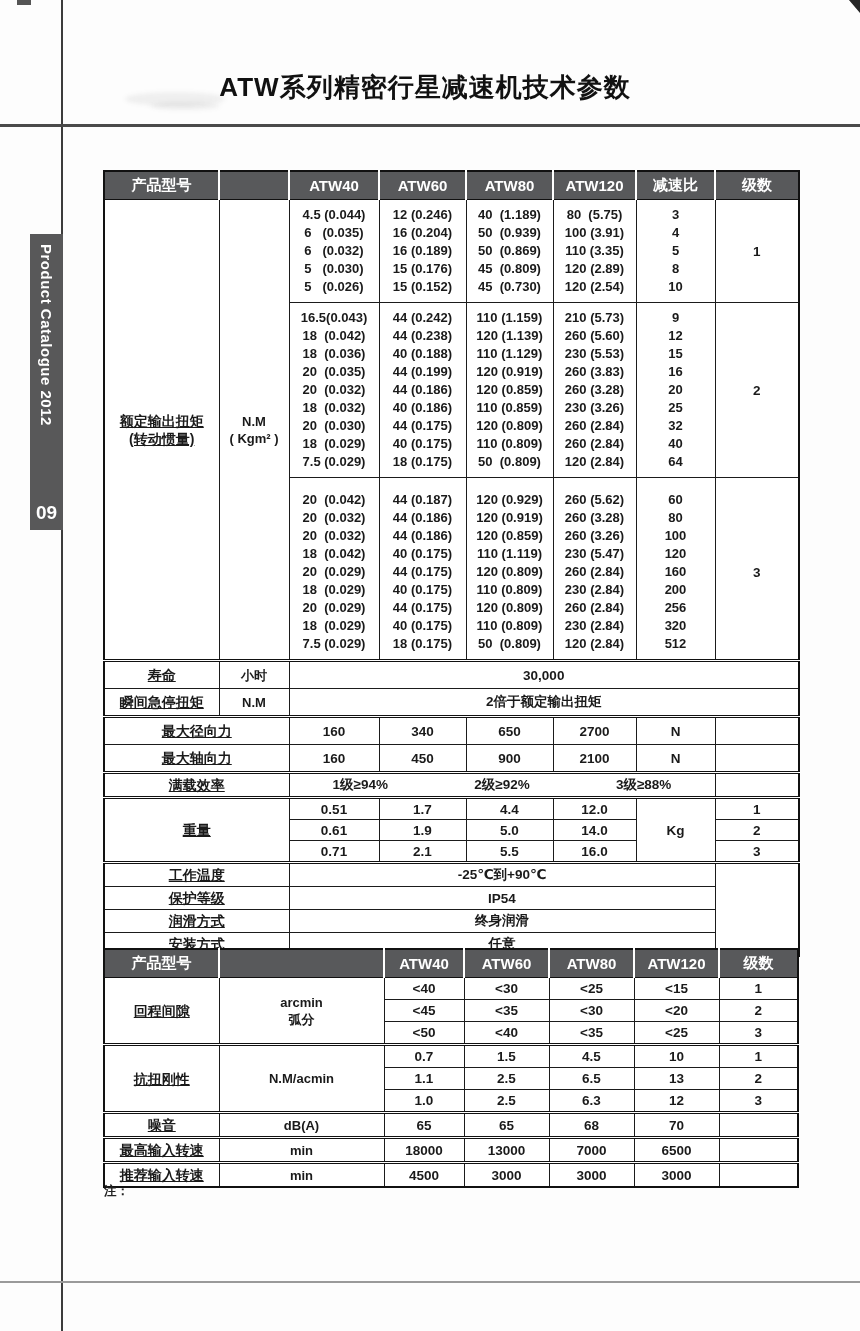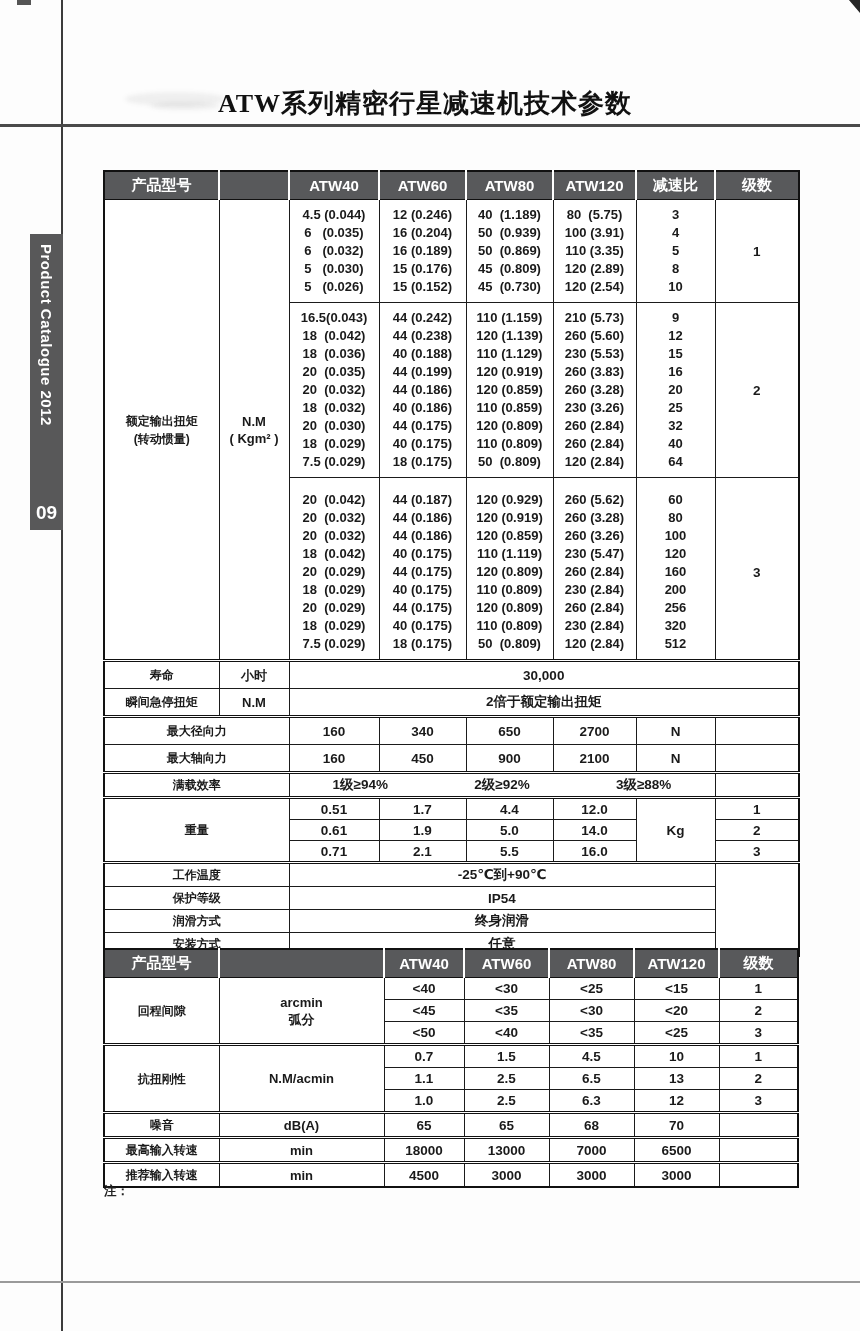--- a/index.html
+++ b/index.html
@@ -8,37 +8,37 @@
     font-family:"Liberation Sans","DejaVu Sans",sans-serif;color:#1a1a1a;overflow:hidden;
   }
   
   .vline{position:absolute;left:61px;top:0;width:2px;height:1331px;background:#3c3c3c;}
   .hline-top{position:absolute;left:0;top:124px;width:860px;height:3px;background:#4a4a4a;}
   .hline-bottom{position:absolute;left:0;top:1281px;width:860px;height:2px;background:#9a9a9a;}
   .corner-tr{position:absolute;right:0;top:0;width:17px;height:13px;background:#262626;clip-path:polygon(0 0,100% 0,100% 100%,35% 0);}
   .corner-tl{position:absolute;left:17px;top:0;width:14px;height:5px;background:#555;}
   .smudge{position:absolute;background:rgba(60,60,60,.07);border-radius:50%;filter:blur(2px);}
   
-  .title{position:absolute;top:86px;left:0;width:850px;text-align:center;font-size:26px;font-weight:bold;letter-spacing:1px;color:#111;font-family:Liberation Serif, serif;}
+  .title{position:absolute;top:70px;left:0;width:850px;text-align:center;font-size:26px;font-weight:bold;letter-spacing:1px;color:#111;}
   
   .side-tab{
     position:absolute;left:30px;top:234px;width:33px;height:296px;background:#585859;
     display:flex;flex-direction:column;align-items:center;justify-content:space-between;
     padding:10px 0 6px;box-sizing:border-box;
   }
   .side-tab .vtext{writing-mode:vertical-rl;color:#fff;font-weight:bold;font-size:15px;letter-spacing:.5px;white-space:nowrap;}
   .side-tab .pageno{color:#fff;font-weight:bold;font-size:19px;}
   
   table{border-collapse:collapse;table-layout:fixed;background:#fff;}
   #t1{position:absolute;left:103px;top:170px;width:695px;border:2px solid #111;}
   #t2{position:absolute;left:103px;top:948px;width:694px;border:2px solid #111;}
   td,th{border:1px solid #1b1b1b;text-align:center;vertical-align:middle;padding:0;overflow:hidden;}
   thead th{background:#58595b;color:#fff;font-size:15px;font-weight:bold;height:27px;border-left:2px solid #fff;border-bottom:1px solid #111;}
   thead th:first-child{border-left:1px solid #111;margin-top:12px;}
-  .lab{font-weight:bold;font-size:12px;line-height:18px;}
+  .lab{font-weight:bold;font-size:14px;line-height:18px;text-decoration:underline;}
   .unit{font-size:13px;font-weight:bold;line-height:17px;text-align:center;}
   .val{font-size:13.5px;font-weight:bold;}
   .blk>td{padding:6px 0;}
   .blk .ln{line-height:18px;font-size:13px;font-weight:bold;white-space:pre;}
   .pad>td{padding-top:13px;}
   .h26>td{height:26px;}
   .h22>td{height:22px;}
   .h21>td{height:21px;}
   .h20>td{height:20px;}
   tr.sep>td{border-top:3px double #111;}

